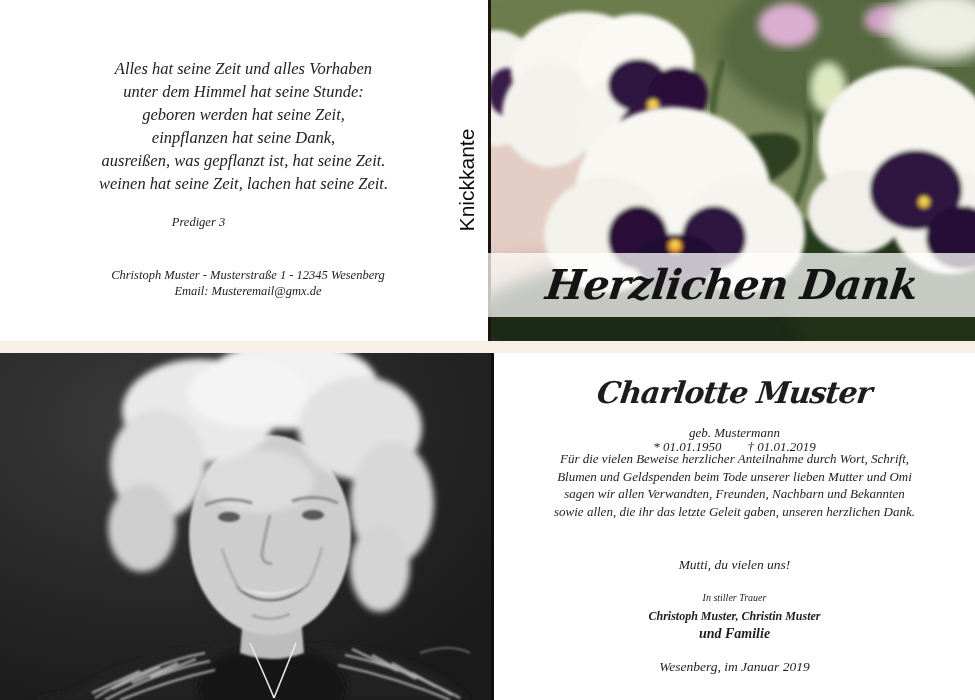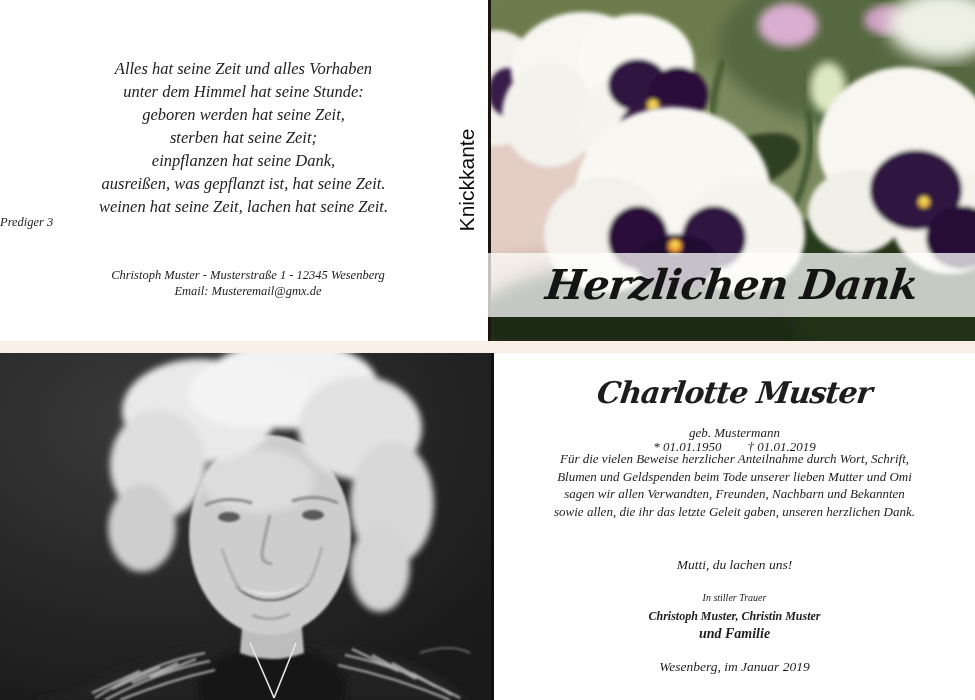--- a/index.html
+++ b/index.html
@@ -7,21 +7,21 @@
   body {
     position:relative; background:#ffffff; overflow:hidden;
     font-family:"Liberation Serif", serif; color:#1d1d1d;
   }
   .panel { position:absolute; overflow:hidden; }
 
   
   .back-page { left:0; top:0; width:487px; height:341px; background:#fff; }
   .verse { position:absolute; top:57px; left:0; width:487px; text-align:center;
            font-style:italic; font-size:16.5px; line-height:23px; color:#222; }
-  .verse-source { position:absolute; top:215px; left:0; width:397px; text-align:left;
+  .verse-source { position:absolute; top:215px; left:0; width:397px; text-align:center;
                   font-style:italic; font-size:12.5px; color:#222; }
   .contact { position:absolute; top:267px; left:0; width:487px; text-align:center;
              font-style:italic; font-size:12.5px; line-height:16px; color:#222;padding-left:9px; }
 
   
   .fold-label { position:absolute; width:150px; height:26px; text-align:center;
                 font-family:"Liberation Sans", sans-serif; font-size:21px; color:#0c0c0c;
                 transform:rotate(-90deg); white-space:nowrap; }
   .fold-top    { left:393px; top:167px; }
   .fold-bottom { left:437px; top:537px; }
@@ -59,21 +59,20 @@
   .place-date    { top:306px; font-style:italic; font-size:13.5px; }
 </style>
 </head>
 <body>
 
 <section class="panel back-page">
   <div class="verse">
     <div>Alles hat seine Zeit und alles Vorhaben</div>
     <div>unter dem Himmel hat seine Stunde:</div>
     <div>geboren werden hat seine Zeit,</div>
-    <div>sterben hat seine Zeit;</div>
     <div>einpflanzen hat seine Dank,</div>
     <div>ausreißen, was gepflanzt ist, hat seine Zeit.</div>
     <div>weinen hat seine Zeit, lachen hat seine Zeit.</div>
   </div>
   <div class="verse-source">Prediger 3</div>
   <div class="contact">
     <div>Christoph Muster - Musterstraße 1 - 12345 Wesenberg</div>
     <div>Email: Musteremail@gmx.de</div>
   </div>
 </section>
@@ -239,18 +238,18 @@
   <div class="ir-line maiden-name">geb. Mustermann</div>
   <div class="ir-line dates-line">
     <span class="birth">* 01.01.1950</span><span>† 01.01.2019</span>
   </div>
   <div class="ir-line thanks">
     <div>Für die vielen Beweise herzlicher Anteilnahme durch Wort, Schrift,</div>
     <div>Blumen und Geldspenden beim Tode unserer lieben Mutter und Omi</div>
     <div>sagen wir allen Verwandten, Freunden, Nachbarn und Bekannten</div>
     <div>sowie allen, die ihr das letzte Geleit gaben, unseren herzlichen Dank.</div>
   </div>
-  <div class="ir-line missing-line">Mutti, du lachen uns!</div>
+  <div class="ir-line missing-line">Mutti, du vielen uns!</div>
   <div class="ir-line mourning-intro">In stiller Trauer</div>
   <div class="ir-line mourners-1">Christoph Muster, Christin Muster</div>
   <div class="ir-line mourners-2">und Familie</div>
   <div class="ir-line place-date">Wesenberg, im Januar 2019</div>
 </section>
 
 </body></html>

